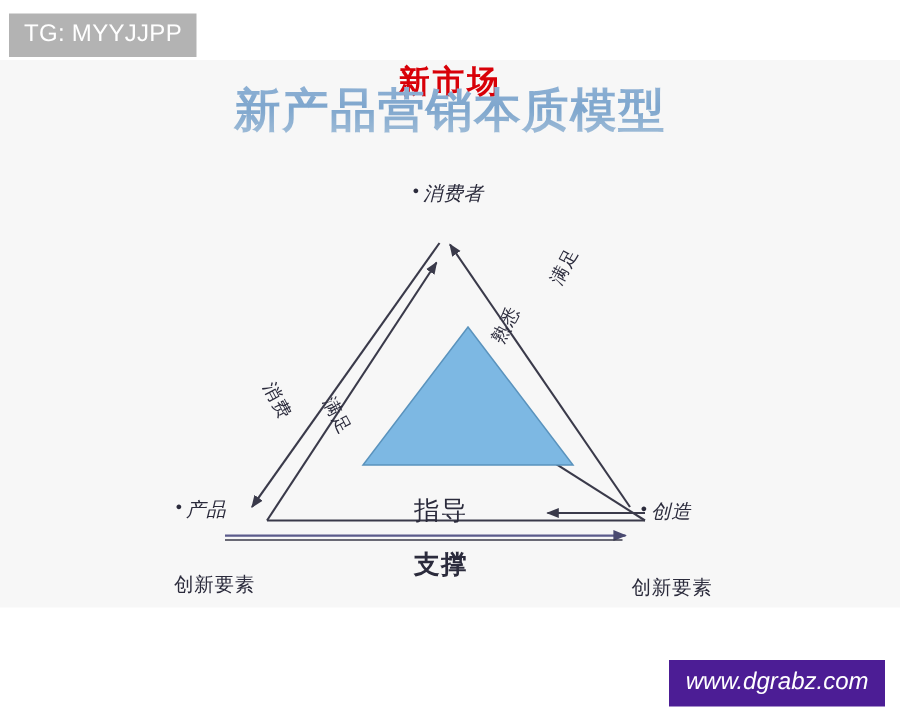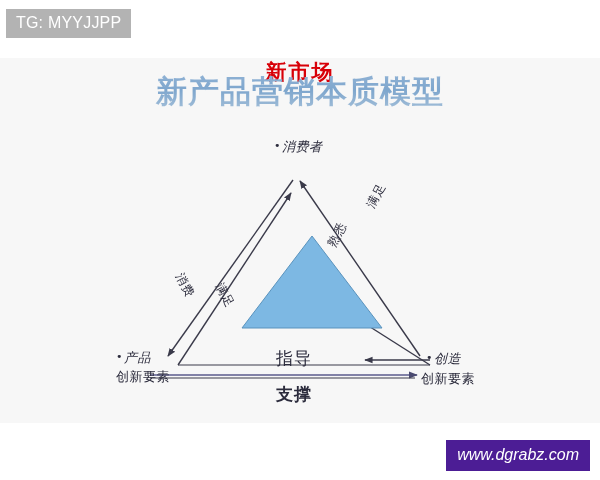--- a/index.html
+++ b/index.html
@@ -27,21 +27,21 @@
     padding: 3px 10px 4px 10px;
     letter-spacing: 0.2px;
     white-space: nowrap;
     font-family: Liberation Sans, sans-serif;
   }
 
   
   #diagram-panel {
     position: absolute;
     left: 0;
-    top: 58px;
+    top: 40px;
     width: 600px;
     height: 365px;
     background: #f7f7f7;
     overflow: hidden;
   }
 
   
   #diagram-title {
     position: absolute;
     left: 0;
@@ -76,20 +76,21 @@
     white-space: nowrap;
   }
   .vertex-lbl {
     font-size: 13px;
     letter-spacing: 0.5px;
     font-style: italic;
   }
   .vertex-sub {
     font-size: 13px;
     letter-spacing: 0.5px;
+    margin-top: 31px;
   }
   .dot::before {
     content: "\2022";
     font-size: 11px;
     margin-right: 1px;
     vertical-align: 2px;
   }
   .edge-lbl {
     font-size: 12px;
     letter-spacing: 1px;

